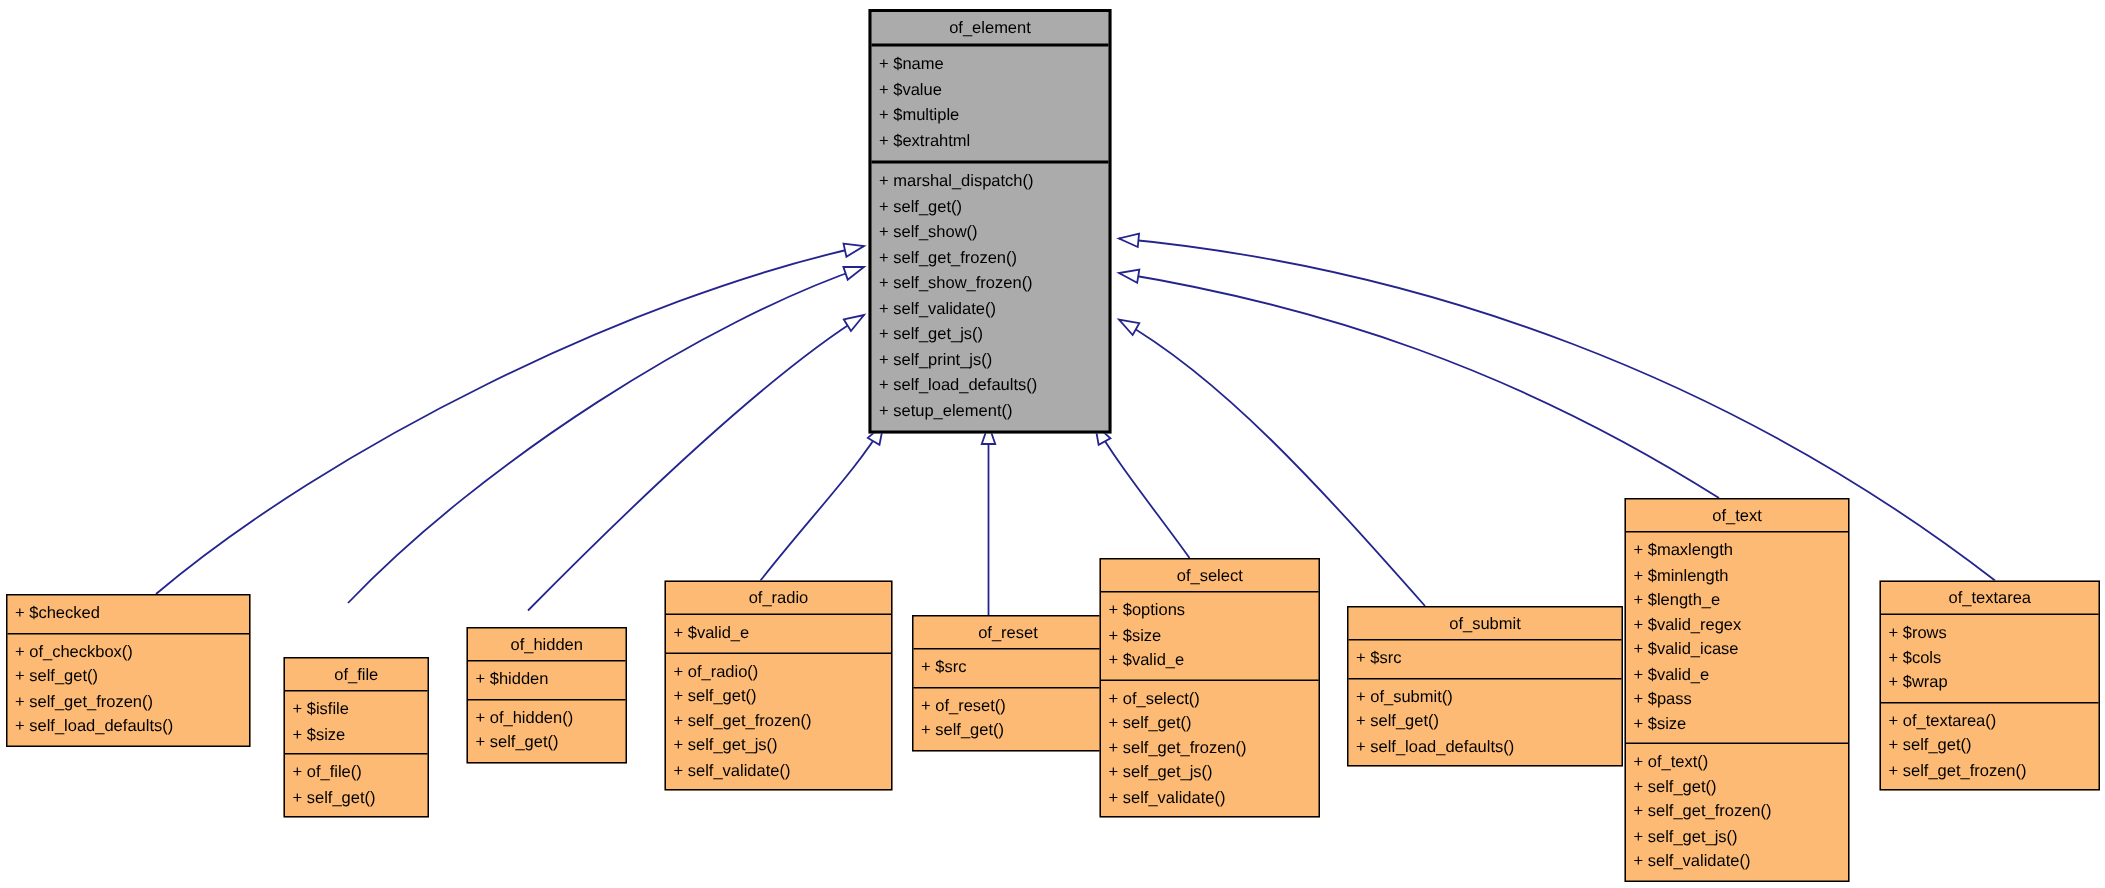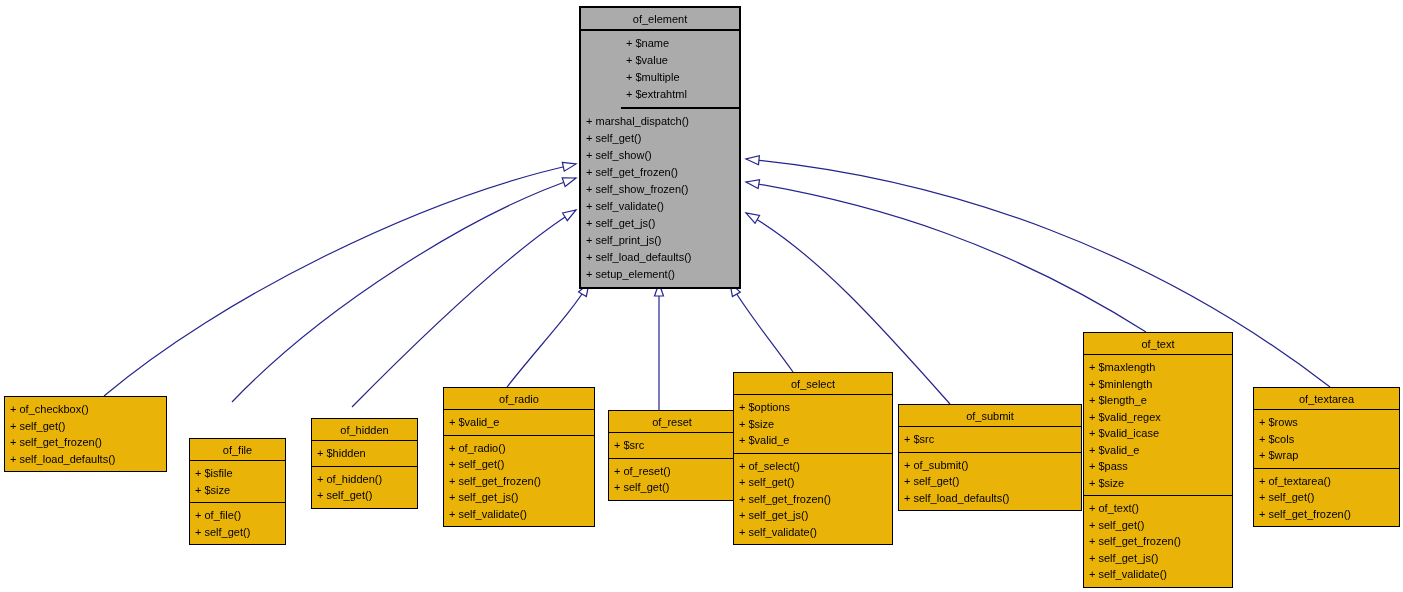--- a/index.html
+++ b/index.html
@@ -10,21 +10,21 @@
     font-family:"Liberation Sans", sans-serif;
     overflow:hidden;
     border-radius:27px;
   }
   svg.edges { position:absolute; left:0; top:0; width:1403px; height:592px; }
   svg.edges path.edge { fill:none; stroke:#24248f; stroke-width:1.2; }
 
   .uml-class {
     position:absolute;
     box-sizing:border-box;
-    background:#eab308;
+    background:#fdba74;
     border:1px solid #000000;
     font-size:11px;
     color:#000000;
   }
   .uml-class .title {
     text-align:center;
     padding:5px 3px 4px 3px;
     border-bottom:1px solid #000000;
     white-space:nowrap;
   }
@@ -32,31 +32,31 @@
     list-style:none;
     margin:0;
     padding:4px 4px 4px 5px;
   }
   .uml-class ul.attrs { border-bottom:1px solid #000000; }
   .uml-class li { line-height:16.5px; white-space:nowrap; }
 
   
   #cls-of_element { background:#ababab; border-width:2px; }
   #cls-of_element .title { border-bottom-width:2px; }
-  #cls-of_element ul.attrs { border-bottom-width:2px;margin-left:40px; }
+  #cls-of_element ul.attrs { border-bottom-width:2px; }
   #cls-of_element li { line-height:17px; }
 
   
   #cls-of_element  { left:579px;  top:6px;   width:162px; }
   #cls-of_checkbox { left:4px;    top:396px; width:163px; }
   #cls-of_file     { left:189px;  top:402px; width:97px;margin-top:36px;  }
   #cls-of_hidden   { left:311px;  top:407px; width:107px;margin-top:11px; }
   #cls-of_radio    { left:443px;  top:387px; width:152px; }
   #cls-of_reset    { left:608px;  top:410px; width:128px; }
-  #cls-of_select   { left:733px;  top:372px; width:160px; }
+  #cls-of_select   { left:733px;  top:372px; width:147px; }
   #cls-of_submit   { left:898px;  top:404px; width:184px; }
   #cls-of_text     { left:1083px; top:332px; width:150px; }
   #cls-of_textarea { left:1253px; top:387px; width:147px; }
 </style>
 </head>
 <body>
 
 <div class="canvas">
 
   <svg class="edges" viewBox="0 0 1403 592" xmlns="http://www.w3.org/2000/svg">
@@ -92,20 +92,23 @@
         <li>+ self_show_frozen()</li>
         <li>+ self_validate()</li>
         <li>+ self_get_js()</li>
         <li>+ self_print_js()</li>
         <li>+ self_load_defaults()</li>
         <li>+ setup_element()</li>
       </ul>
   </div>
 
   <div class="uml-class" id="cls-of_checkbox">
+    <ul class="attrs">
+        <li>+ $checked</li>
+      </ul>
     <ul class="methods">
         <li>+ of_checkbox()</li>
         <li>+ self_get()</li>
         <li>+ self_get_frozen()</li>
         <li>+ self_load_defaults()</li>
       </ul>
   </div>
 
   <div class="uml-class" id="cls-of_file">
     <div class="title">of_file</div>

